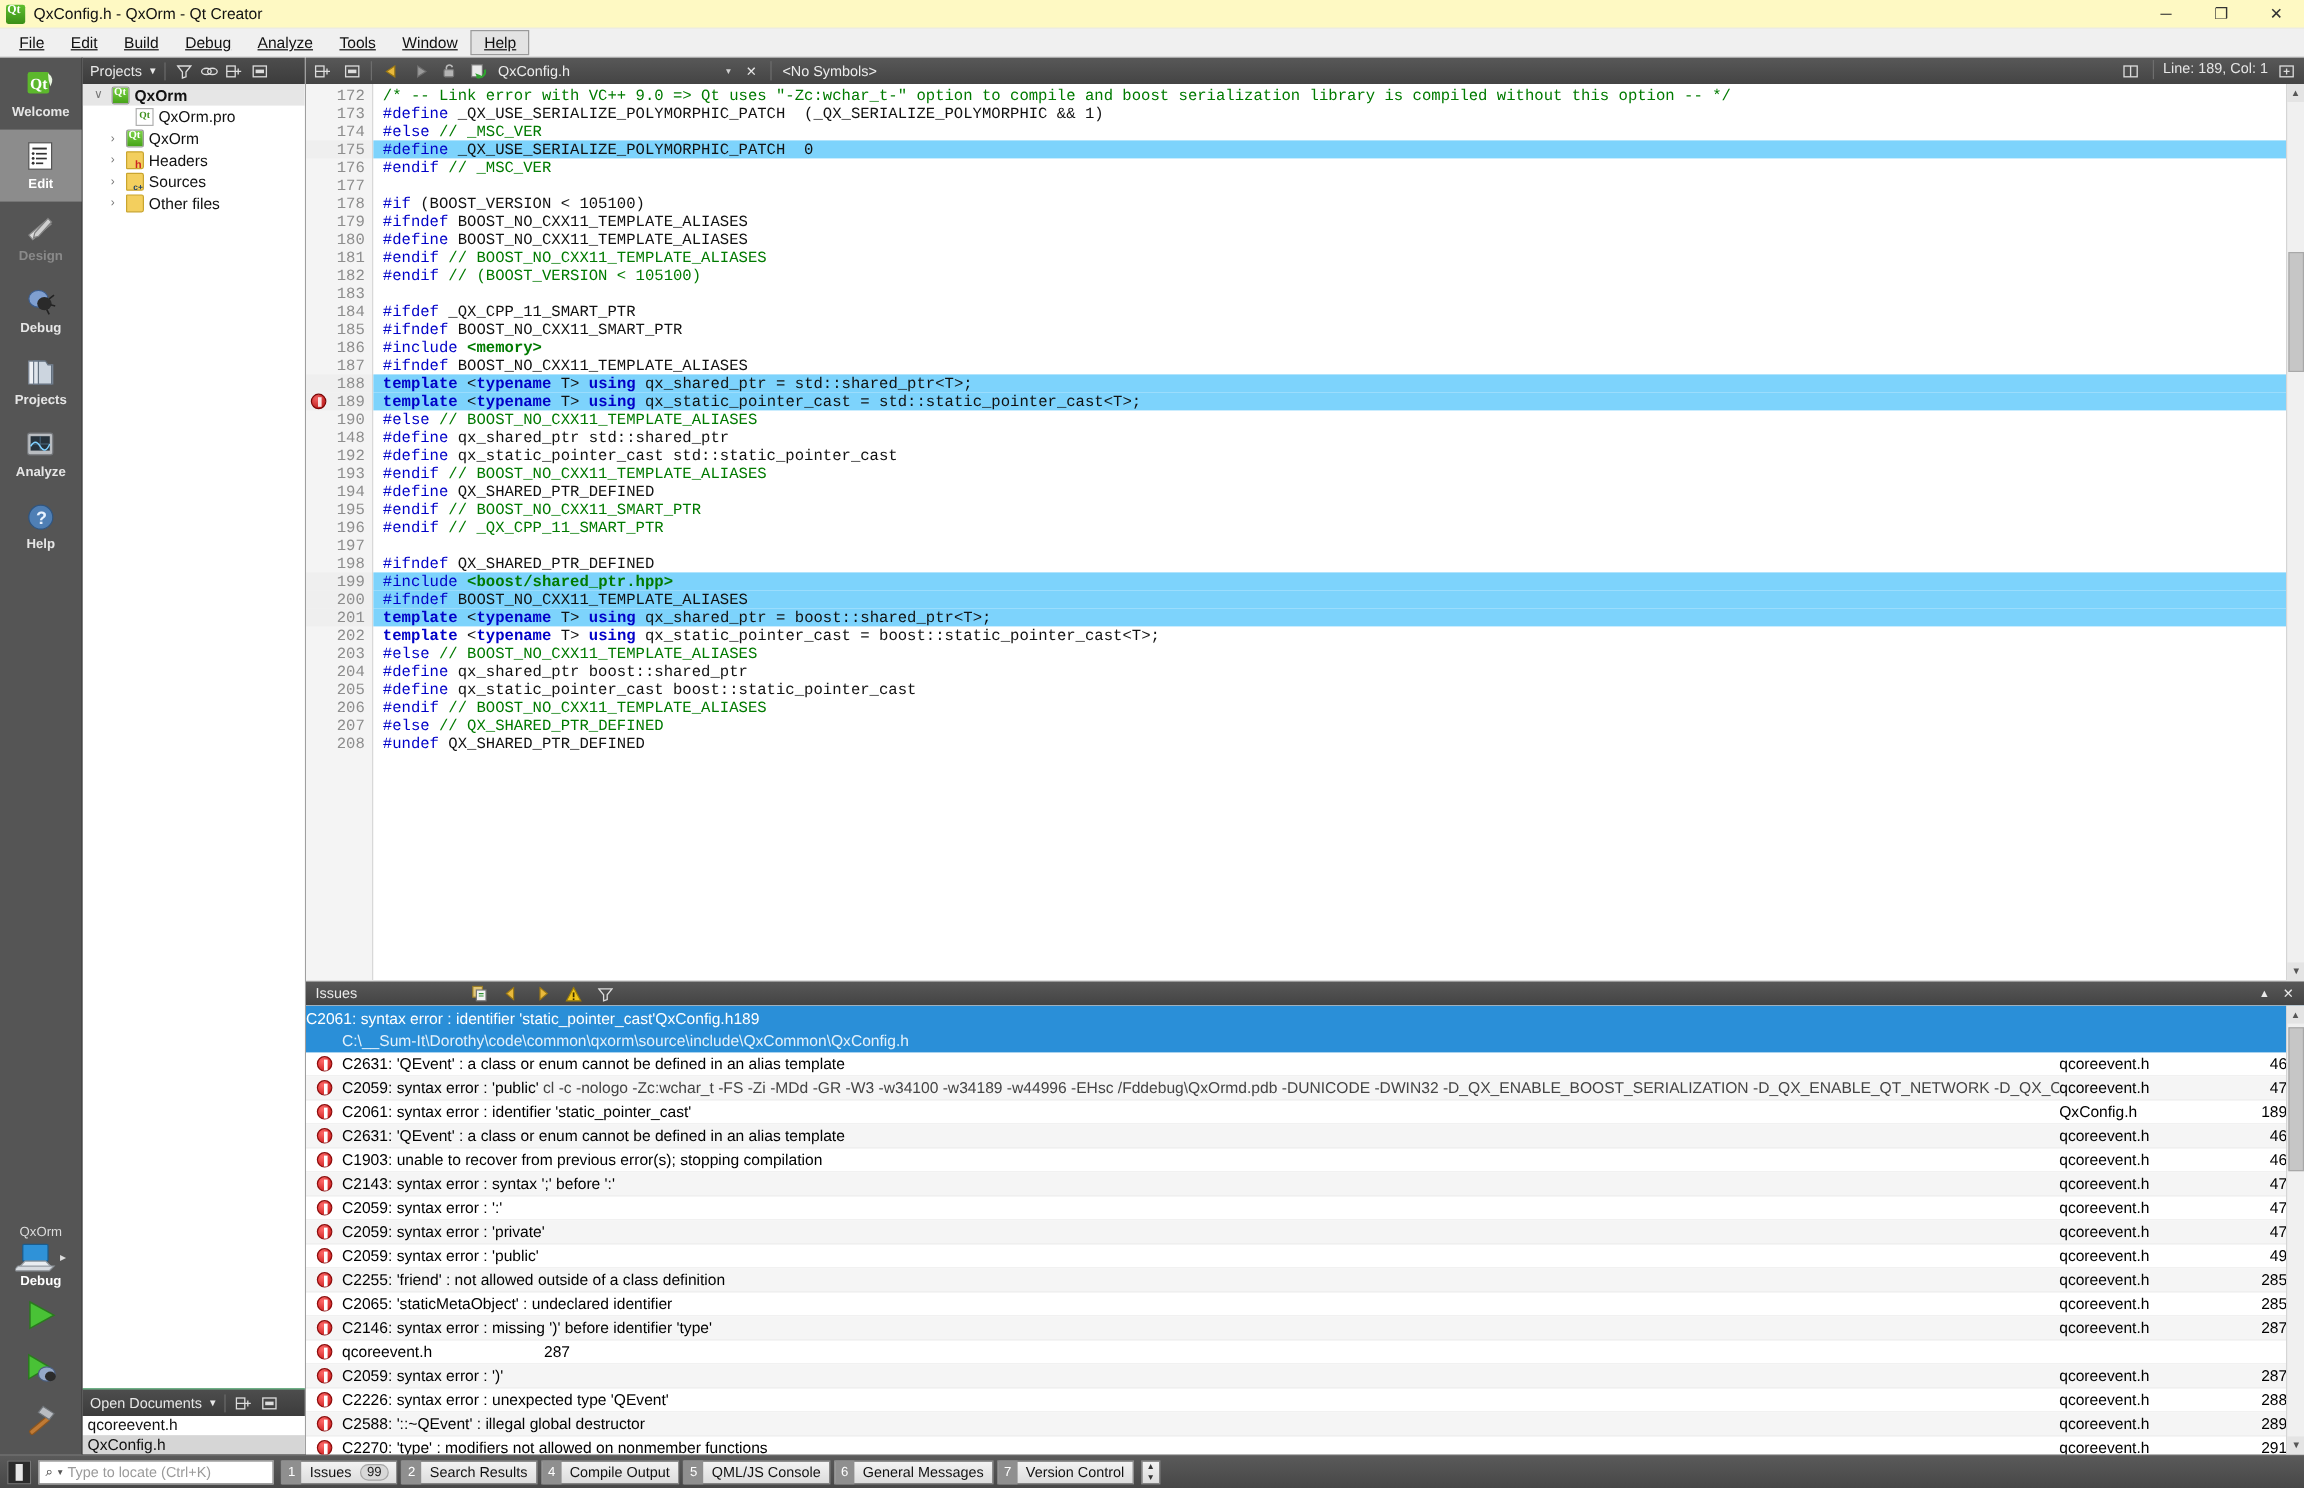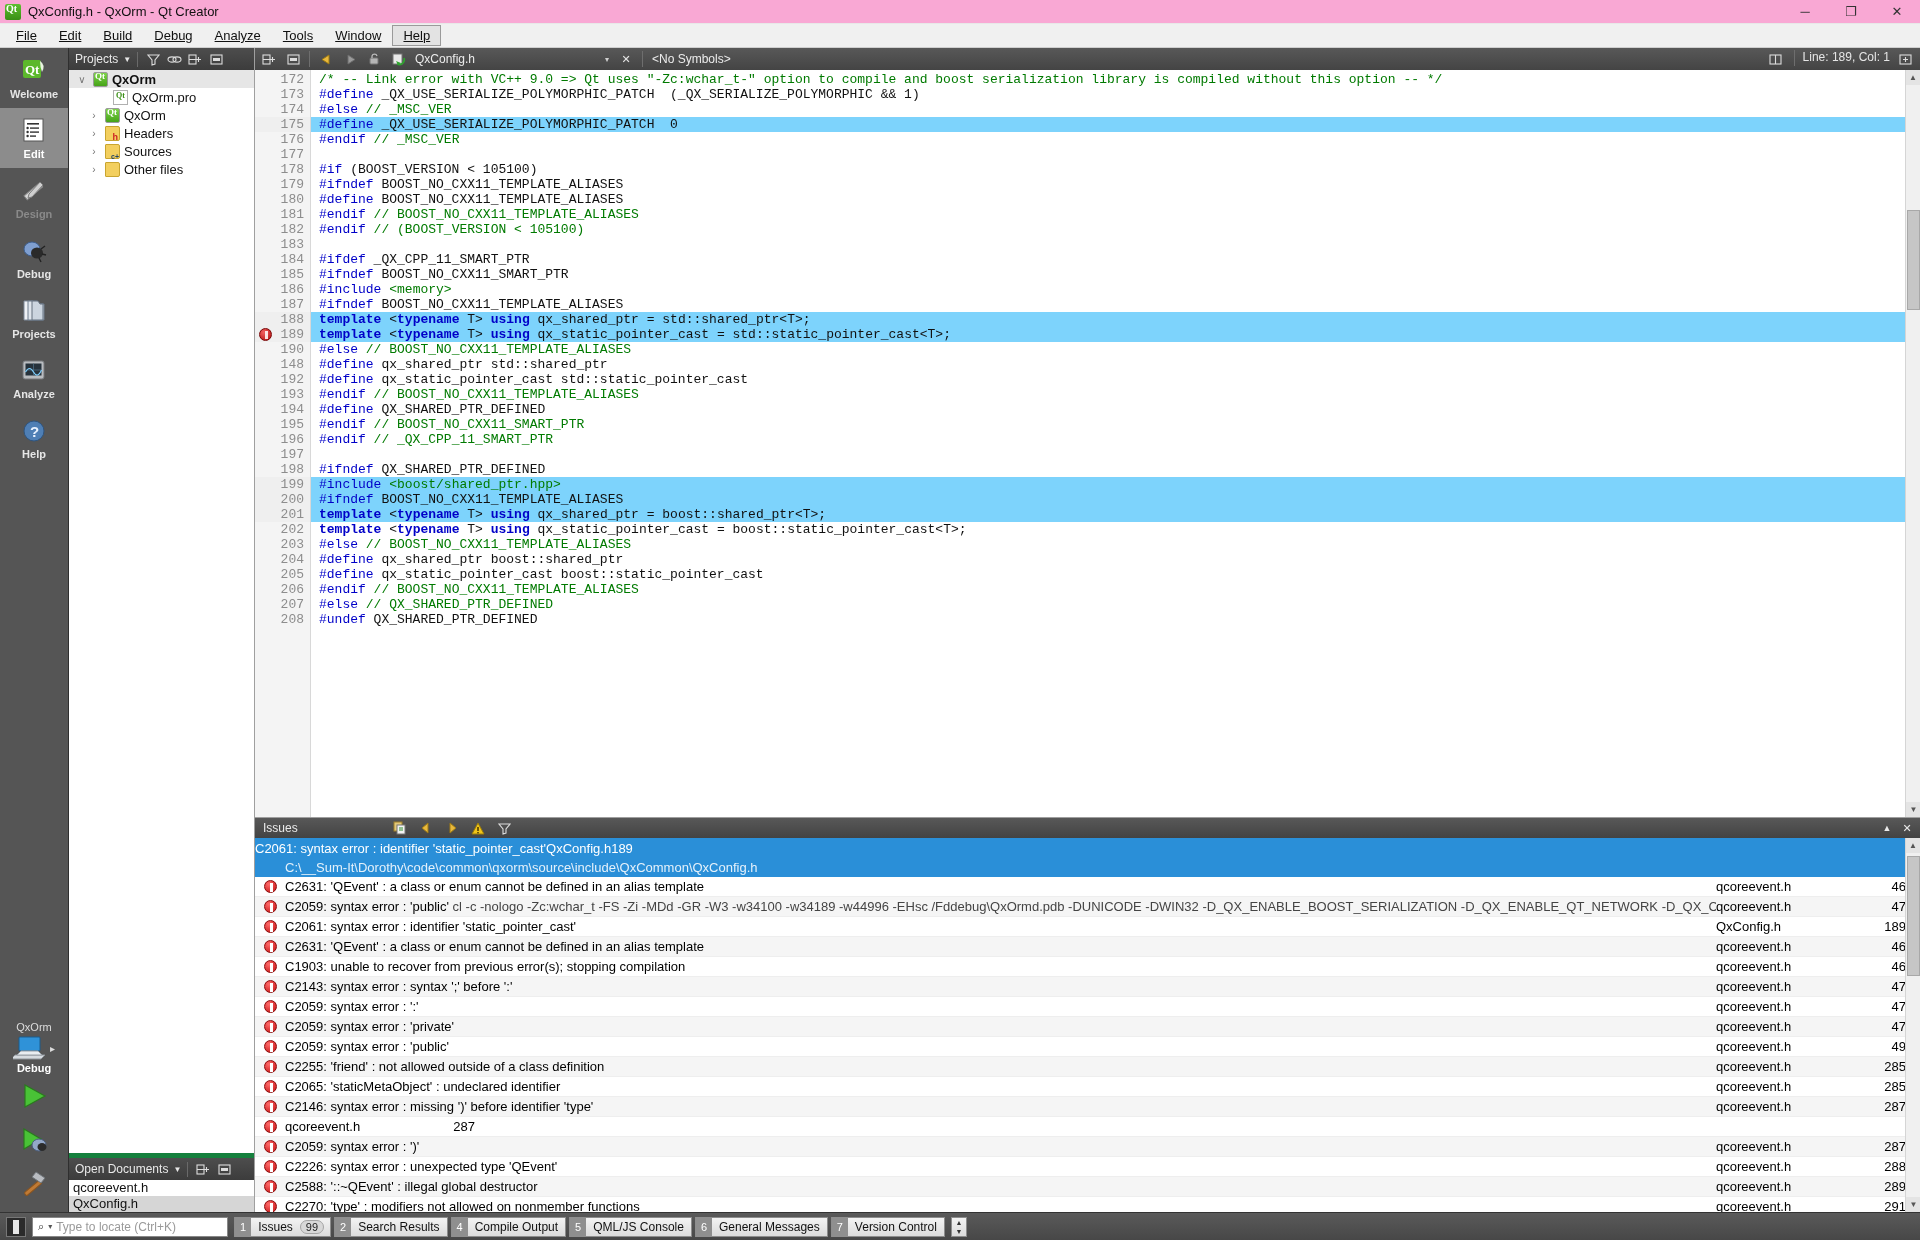--- a/index.html
+++ b/index.html
@@ -7,21 +7,21 @@
     width: 1920px; height: 1240px;
     font-family: "Liberation Sans", sans-serif;
     font-size: 13px;
     background: #f0f0f0;
     overflow: hidden;
   }
   #app { width: 1920px; height: 1240px; display: flex; flex-direction: column; background: #ffffff; }
 
   
   .titlebar {
-    height: 24px; background: #f9a8d4; display: flex; align-items: center;
+    height: 24px; background: #fef9c3; display: flex; align-items: center;
     border-bottom: 1px solid #e8e8e8; flex: none;
   }
   .titlebar .qt-logo {
     width: 16px; height: 16px; margin: 0 7px 0 5px; flex: none;
     background: linear-gradient(#5fbf2f, #3a8f16);
     border-radius: 2px; position: relative;
   }
   .titlebar .qt-logo::after {
     content: "Qt"; position: absolute; left: 1px; top: -1px;
     font-size: 10px; font-weight: bold; color: #fff; font-family: "Liberation Serif", serif;
@@ -87,21 +87,21 @@
   .ficon.qtdoc { background: #fff; border: 1px solid #b0b0b0; }
   .ficon.qtdoc::after { content:"Qt"; position:absolute; left:2px; top:0px; font-size:8px; font-weight:bold; color:#3a8f16; font-family:"Liberation Serif",serif;}
   .ficon.folderh, .ficon.folderc, .ficon.folderp {
     background: #f3cf5e; border: 1px solid #c9a52f; border-radius: 1px 2px 2px 1px;
   }
   .ficon.folderh::after { content:"h"; position:absolute; right:1px; bottom:-2px; font-size:9px; font-weight:bold; color:#c22; }
   .ficon.folderc::after { content:"c+"; position:absolute; right:0px; bottom:-2px; font-size:7px; font-weight:bold; color:#246; }
   .tlabel { color: #111; }
   .tlabel.bold { font-weight: bold; }
 
-  .opendocs { flex: none; border-top: 5px solid #15803d; display: flex; flex-direction: column; }
+  .opendocs { flex: none; border-top: 1px solid #15803d; display: flex; flex-direction: column; }
   .docrow { height: 16px; line-height: 16px; padding-left: 4px; font-size: 13px; background: #fff; color: #111; }
   .docrow.sel { background: #d6d6d6; }
 
   
   .center { flex: 1; display: flex; flex-direction: column; min-width: 0; }
 
   .edtoolbar {
     height: 22px; background: linear-gradient(#585858, #444444); display: flex; align-items: center;
     color: #e6e6e6; font-size: 12px; gap: 4px; padding: 0 4px; flex: none;
   }
@@ -131,21 +131,21 @@
 
   .codearea { flex: 1; overflow: hidden; padding-top: 2px; position: relative; }
   .cline {
     height: 15px; line-height: 15px; padding-left: 8px; white-space: pre;
     font-family: "Liberation Mono", monospace; font-size: 13px; color: #111;
   }
   .cline.hl { background: #7dd3fc; }
   .k { color: #0000c8; font-weight: bold; }
   .pp { color: #0000c8; }
   .cmt { color: #007a00; }
-  .inc { color: #007a00; }
+  .inc { color: #007a00; font-weight: bold; }
   .plain { color: #111; }
 
   .vscroll {
     position: absolute; right: 0; top: 0; width: 15px; height: 100%;
     background: #f0f0f0; border-left: 1px solid #d5d5d5;
   }
   .vscroll .arrow { height: 15px; display:flex; align-items:center; justify-content:center; font-size:8px; color:#555; background:#e4e4e4;}
   .vscroll .thumb { position: absolute; left: 1px; width: 13px; background: #c6c6c6; border: 1px solid #a8a8a8; }
 
   

